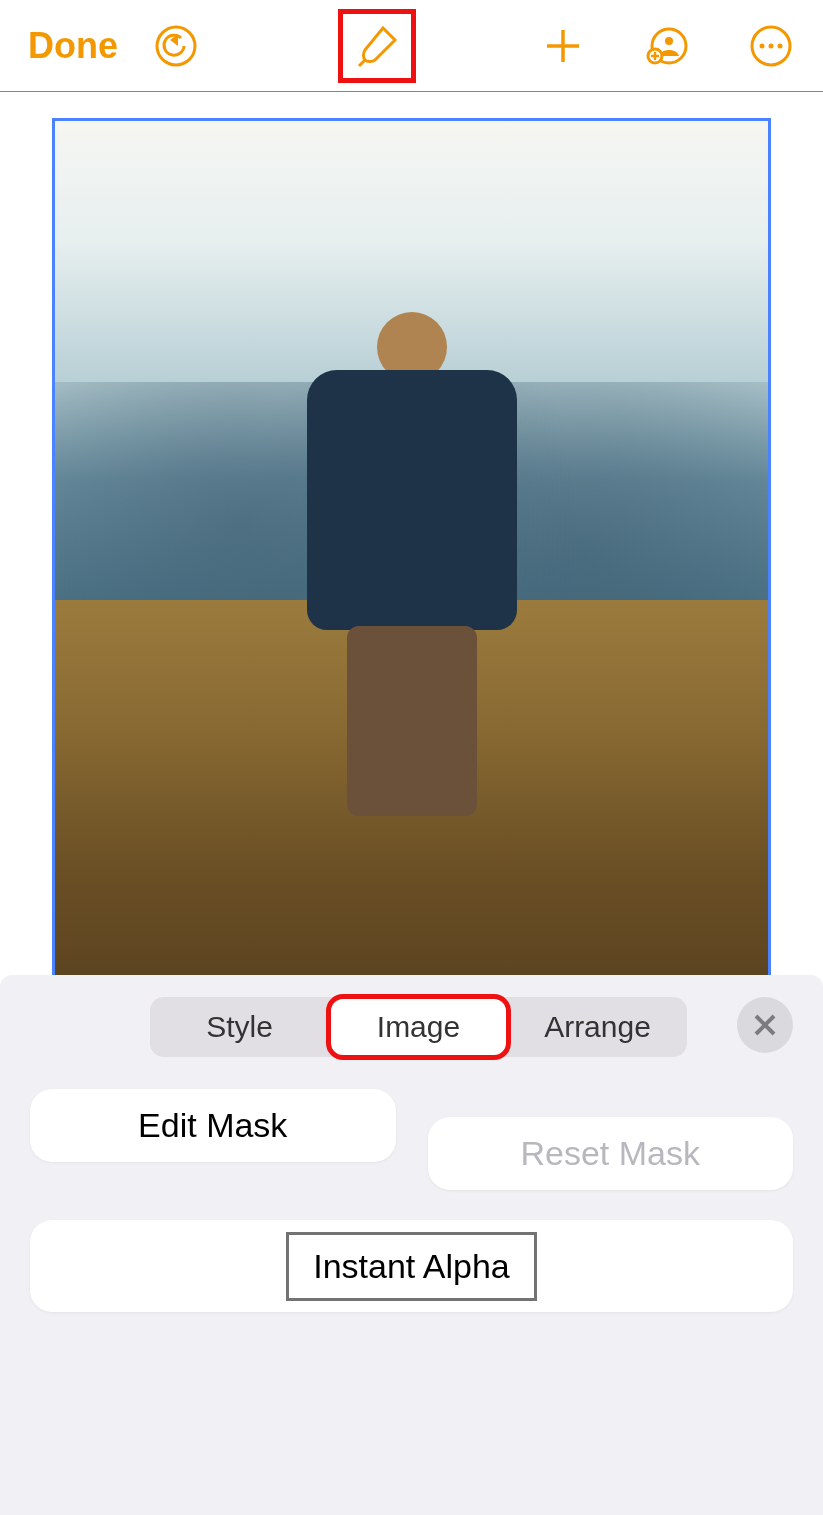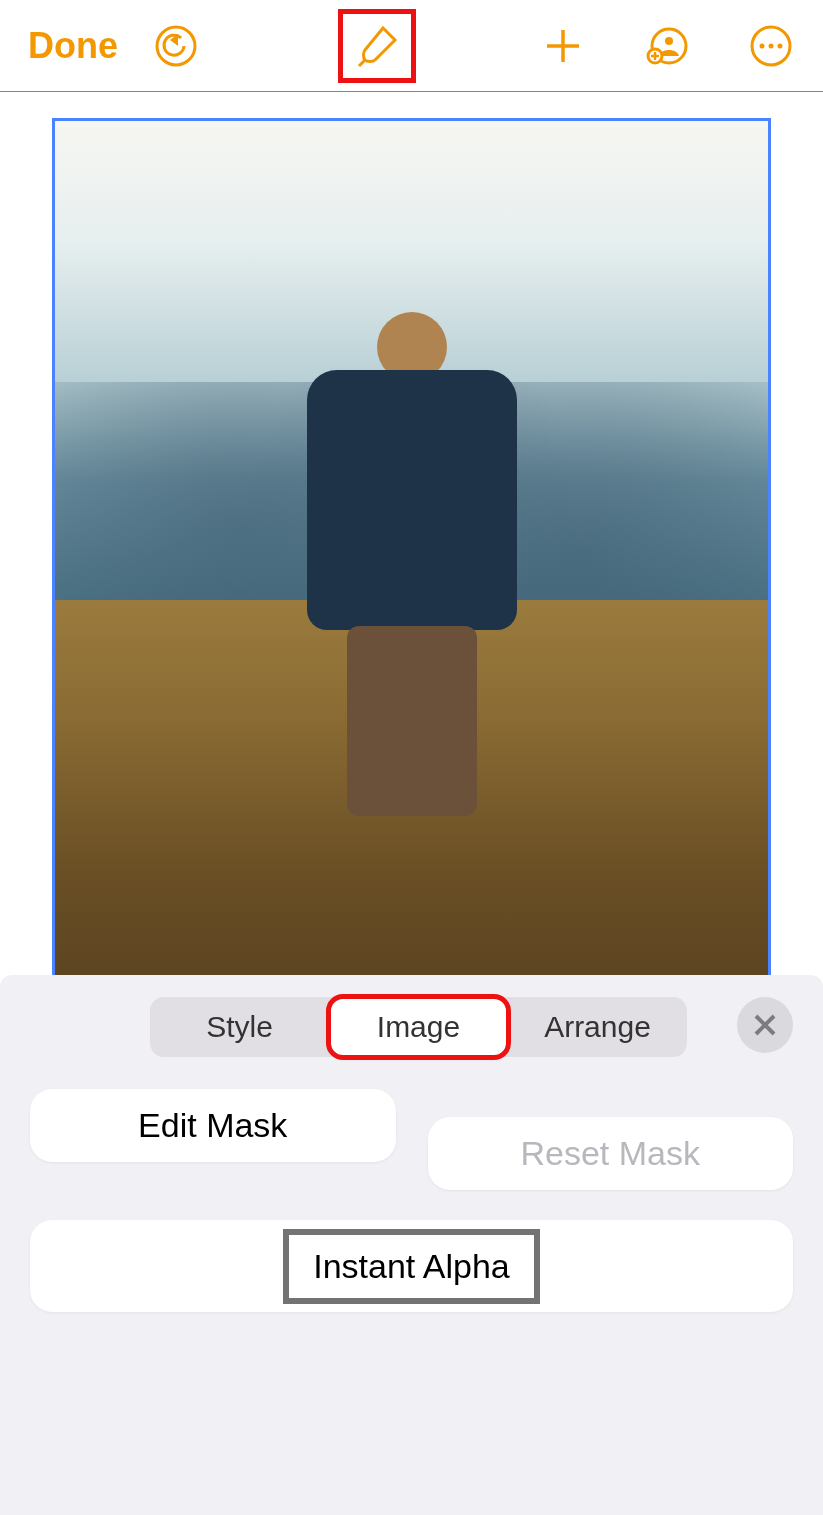--- a/index.html
+++ b/index.html
@@ -65,21 +65,21 @@
   .btn-card {
     flex:1; height:73px; background:#fff; border-radius:22px; display:flex; align-items:center; justify-content:center;
     font-size:34px; color:#000; box-shadow:0 1px 3px rgba(0,0,0,.06); cursor:pointer;
   }
   .btn-card.disabled { color:#b7b7bd;margin-top:28px; }
   .wide-card {
     margin: 30px 30px 0 30px; background:#fff; border-radius:22px; display:flex; flex-direction:column;
     box-shadow:0 1px 3px rgba(0,0,0,.06);
   }
   .wide-item { height:92px; display:flex; align-items:center; justify-content:center; font-size:34px; color:#000; cursor:pointer; position:relative;}
-  .wide-item.redbox .rb { position:absolute; border:6px solid #737373; padding:12px 24px;}
+  .wide-item.redbox .rb { position:absolute; border:3px solid #737373; padding:12px 24px;}
   .wide-sep { height:1px; background:#e1e1e5; margin:0 56px;}
   .replace-wrapper { margin-top:28px;}
   body { position:relative; }
 </style>
 </head>
 <body>
 
 <div class="toolbar">
   <span class="done-btn">Done</span>
   <span class="tb-icon">

